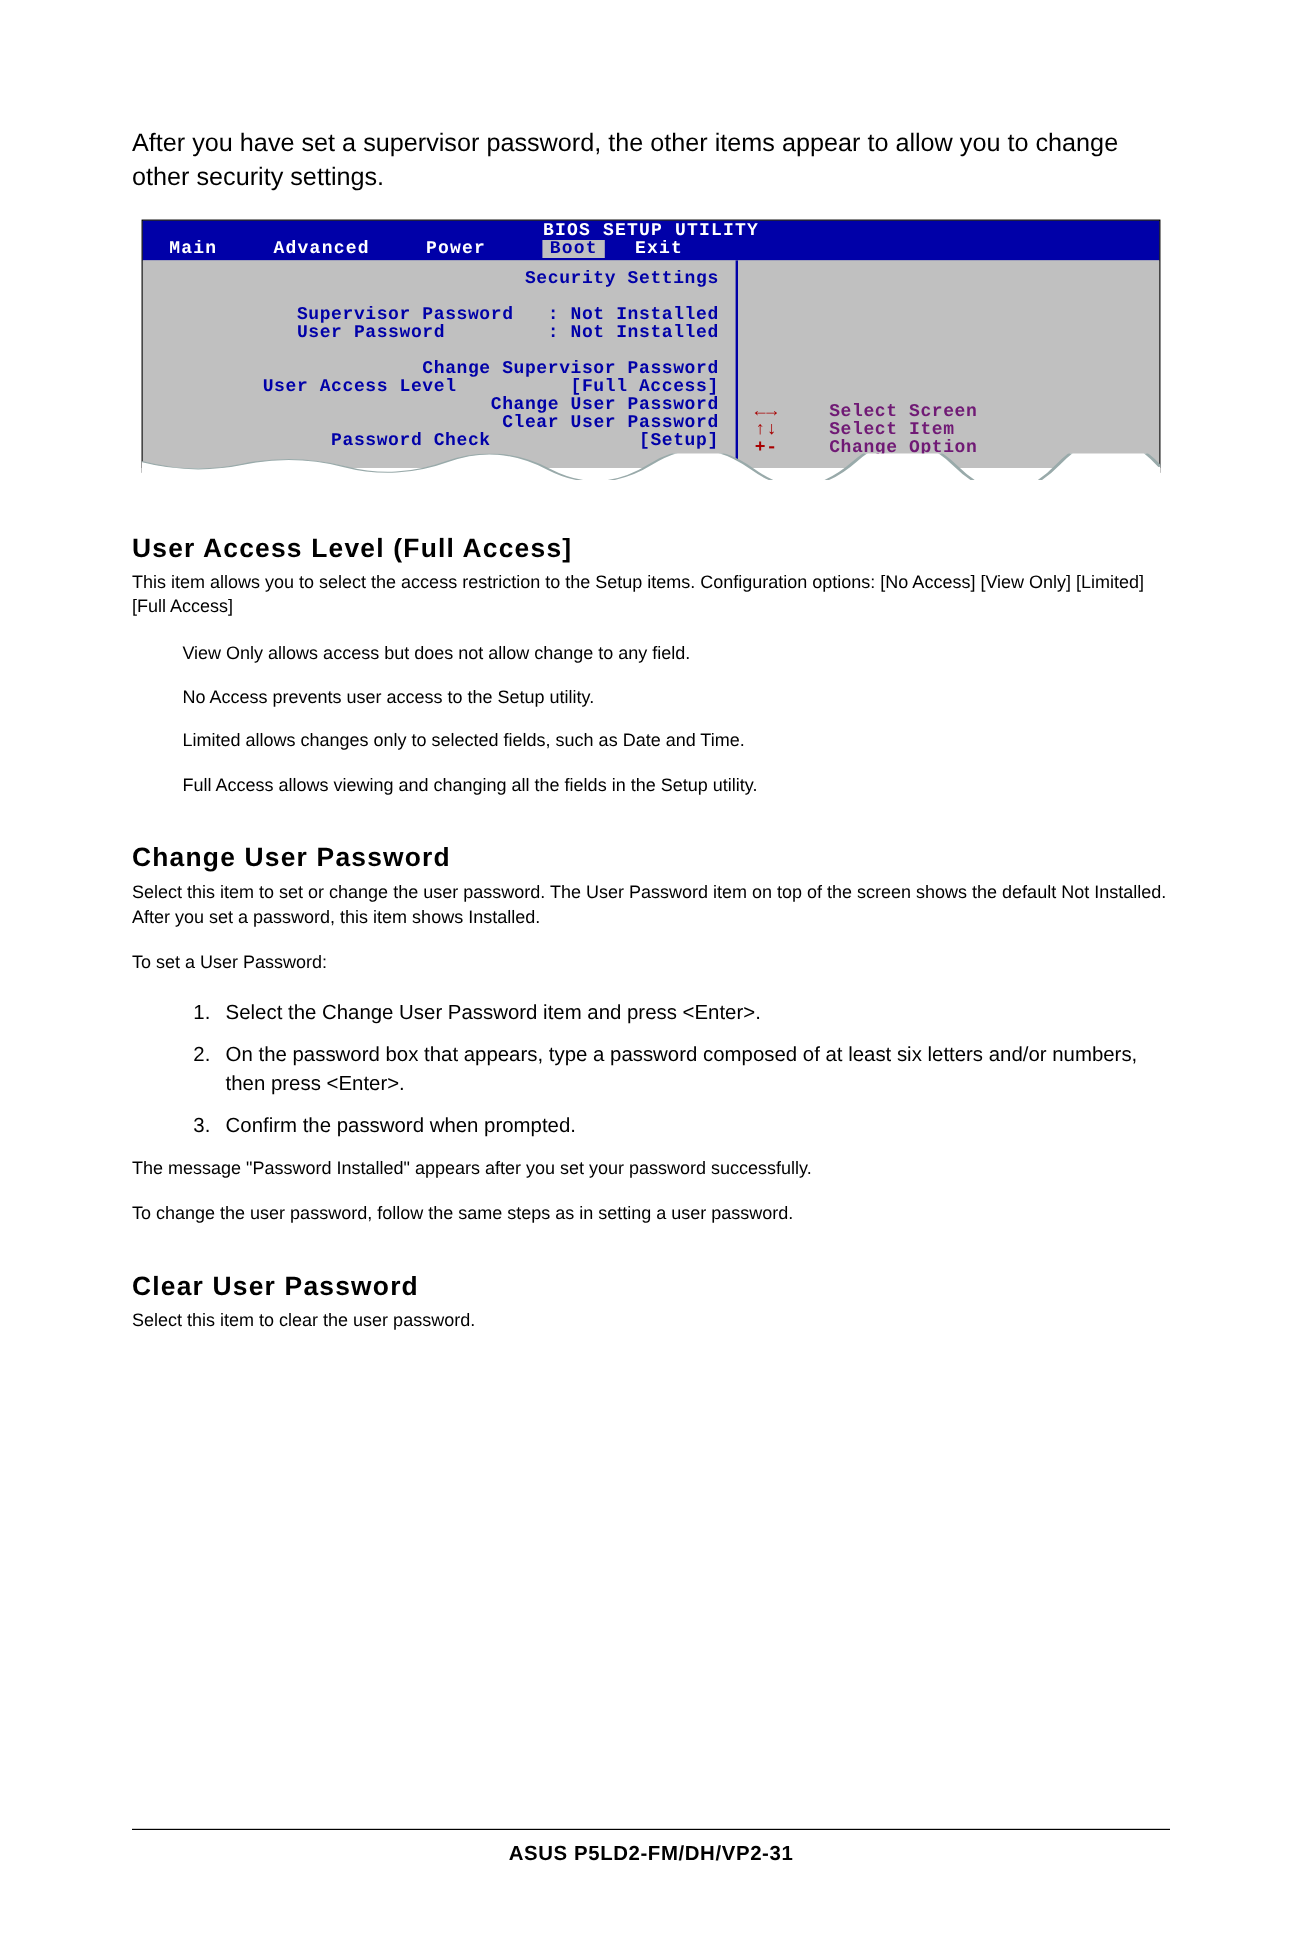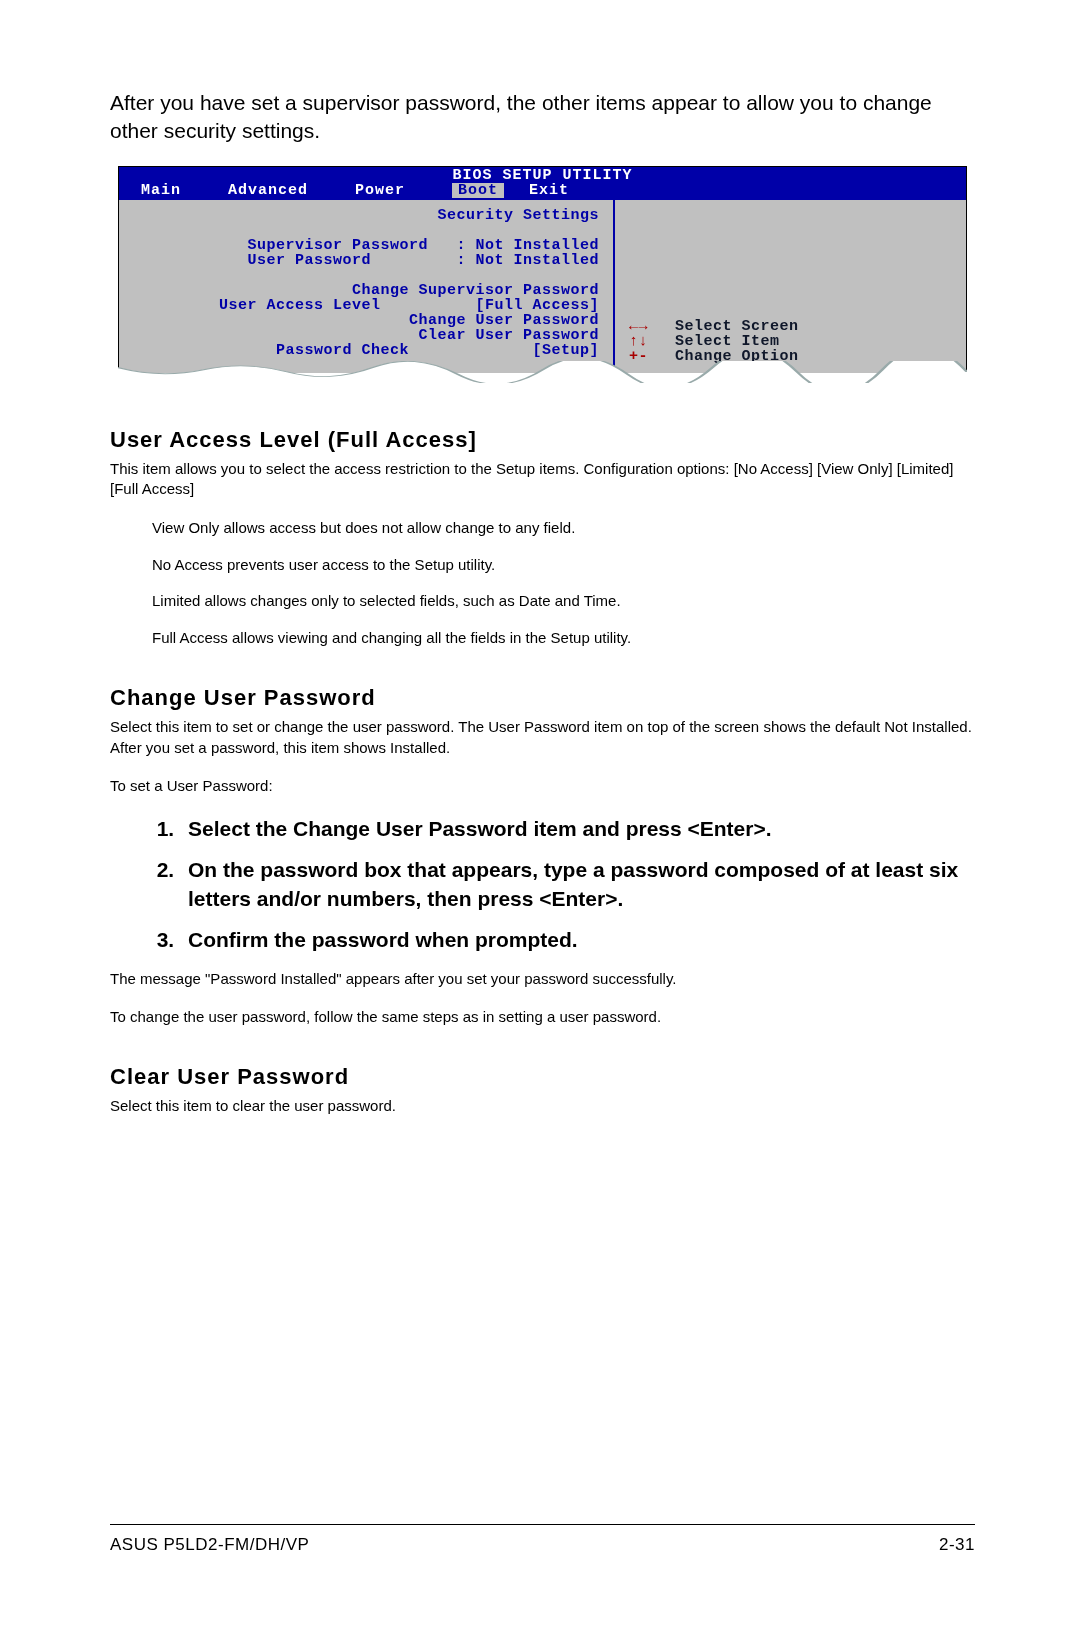--- a/index.html
+++ b/index.html
@@ -7,21 +7,21 @@
     padding: 0;
     background: #fff;
     font-family: "Segoe UI", "Helvetica Neue", Arial, sans-serif;
     color: #000;
   }
   .page {
     width: 1080px;
     height: 1627px;
     position: relative;
     box-sizing: border-box;
-    padding: 68px 105px 0 110px;
+    padding: 85px 105px 0 110px;
   }
   .intro {
     font-size: 21px;
     line-height: 1.35;
     margin-bottom: 20px;
   }
   
   .bios {
     margin: 0 8px 0 8px;
     border: 1px solid #000;
@@ -77,21 +77,21 @@
     flex: 1;
     padding: 8px 10px 12px 14px;
     color: #0000a8;
     font-weight: bold;
     display: flex;
     flex-direction: column;
     justify-content: flex-end;
   }
   .legend-row { display:flex; gap:18px; letter-spacing:0.5px; }
   .legend-sym { color:#a80000; width:28px; }
-  .legend-txt { color:#0f172a; }
+  .legend-txt { color:#701a75;margin-left:16px; }
   .torn {
     height: 18px;
     background: #fff;
     margin: -4px 8px 0 8px;
     position: relative;
   }
   .torn svg { position:absolute; top:-12px; left:0; width:100%; height:22px; }
   
   h3 {
     font-size: 22px;
@@ -102,36 +102,35 @@
   .para {
     font-size: 15px;
     line-height: 1.38;
     margin: 0 0 18px 0;
   }
   .indent-list {
     margin-left: 42px;
   }
   .indent-list .para { margin-bottom: 16px; }
   ol.steps {
-    font-size: 21px;
+    font-size: 17px;
     line-height: 1.38;
     padding-left: 70px;
     margin: 0 0 14px 0;
-    font-weight: bold;
   }
   ol.steps li { padding-left: 8px; margin-bottom: 12px; }
   
   .footer {
     position: absolute;
     left: 110px; right: 105px; bottom: 72px;
     border-top: 1.5px solid #000;
     padding-top: 10px;
     display: flex;
-    justify-content: space-between;
-    font-weight: 400;
+    justify-content: center;
+    font-weight: 700;
     font-size: 17px;
     letter-spacing: 0.5px;
   }
 </style>
 </head>
 <body>
 
 <div class="page">
 
   <p class="intro">After you have set a supervisor password, the other items appear to allow you to change other security settings.</p>

